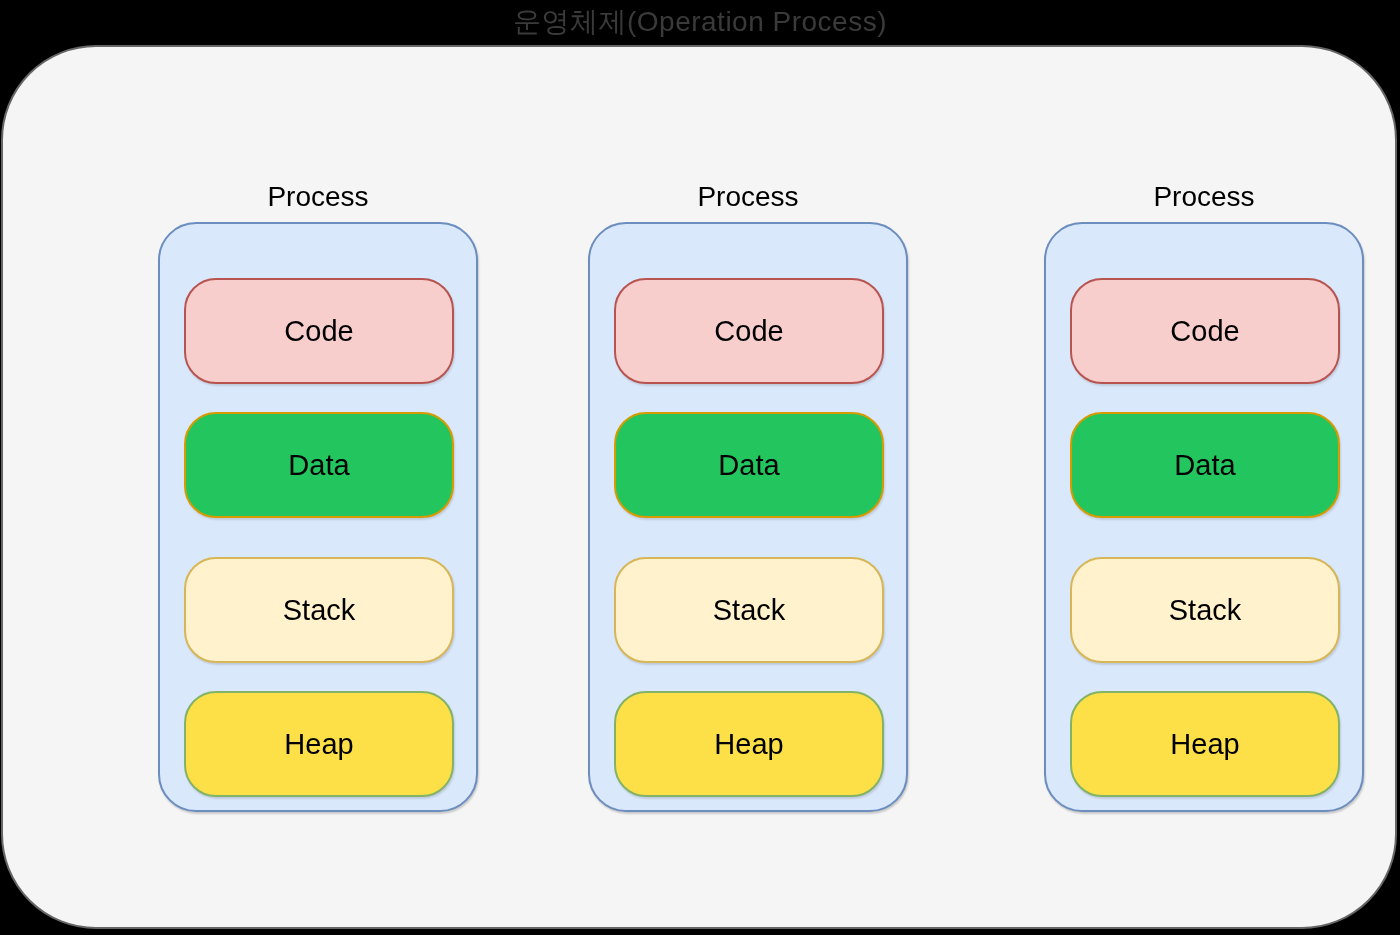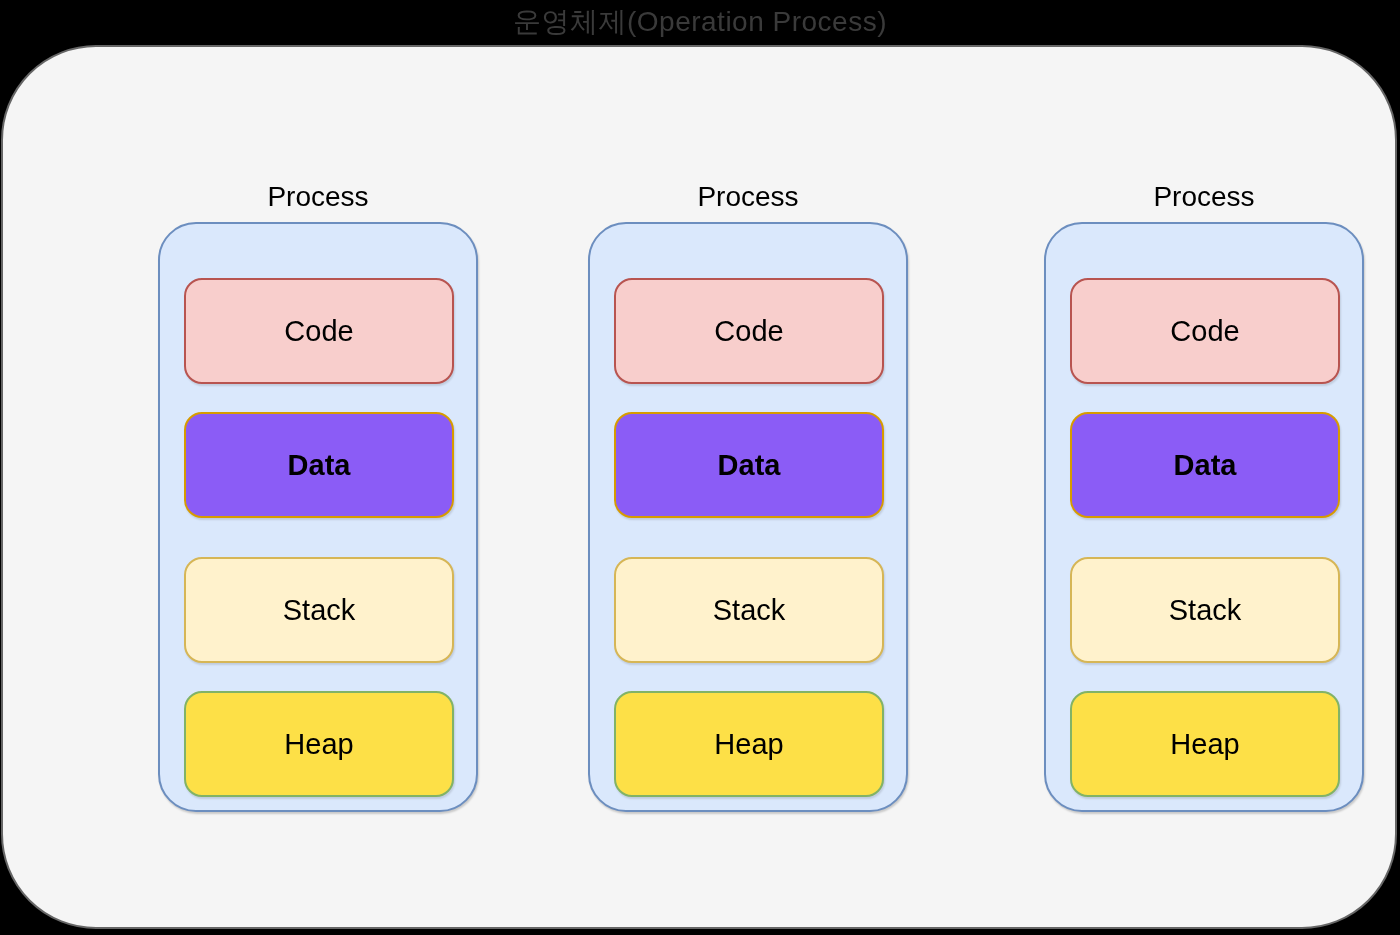--- a/index.html
+++ b/index.html
@@ -64,32 +64,32 @@
     border-radius: 38px;
     box-shadow: 1px 2px 2px rgba(0,0,0,0.18);
     display: flex;
     flex-direction: column;
   }
   .seg {
     box-sizing: border-box;
     margin: 28px 24px 0 24px;
     width: 270px;
     height: 106px;
-    border-radius: 18px;
+    border-radius: 32px;
     border: 2px solid;
     display: flex;
     align-items: center;
     justify-content: center;
     font-size: 29px;
     color: #000000;
     box-shadow: 1px 2px 2px rgba(0,0,0,0.12);
   }
   .seg:first-child { margin-top: 54px; }
   .seg-code  { background: #f8cecc; border-color: #b85450; }
-  .seg-data  { background: #8b5cf6; border-color: #d79b00; font-weight: bold; }
+  .seg-data  { background: #22c55e; border-color: #d79b00; }
   .seg-stack { background: #fff2cc; border-color: #d6b656; margin-top: 39px; }
   .seg-heap  { background: #fde047; border-color: #82b366; }
 </style>
 </head>
 <body>
 
 <div class="stage">
 
   <div class="os-title">운영체제(Operation Process)</div>
 

